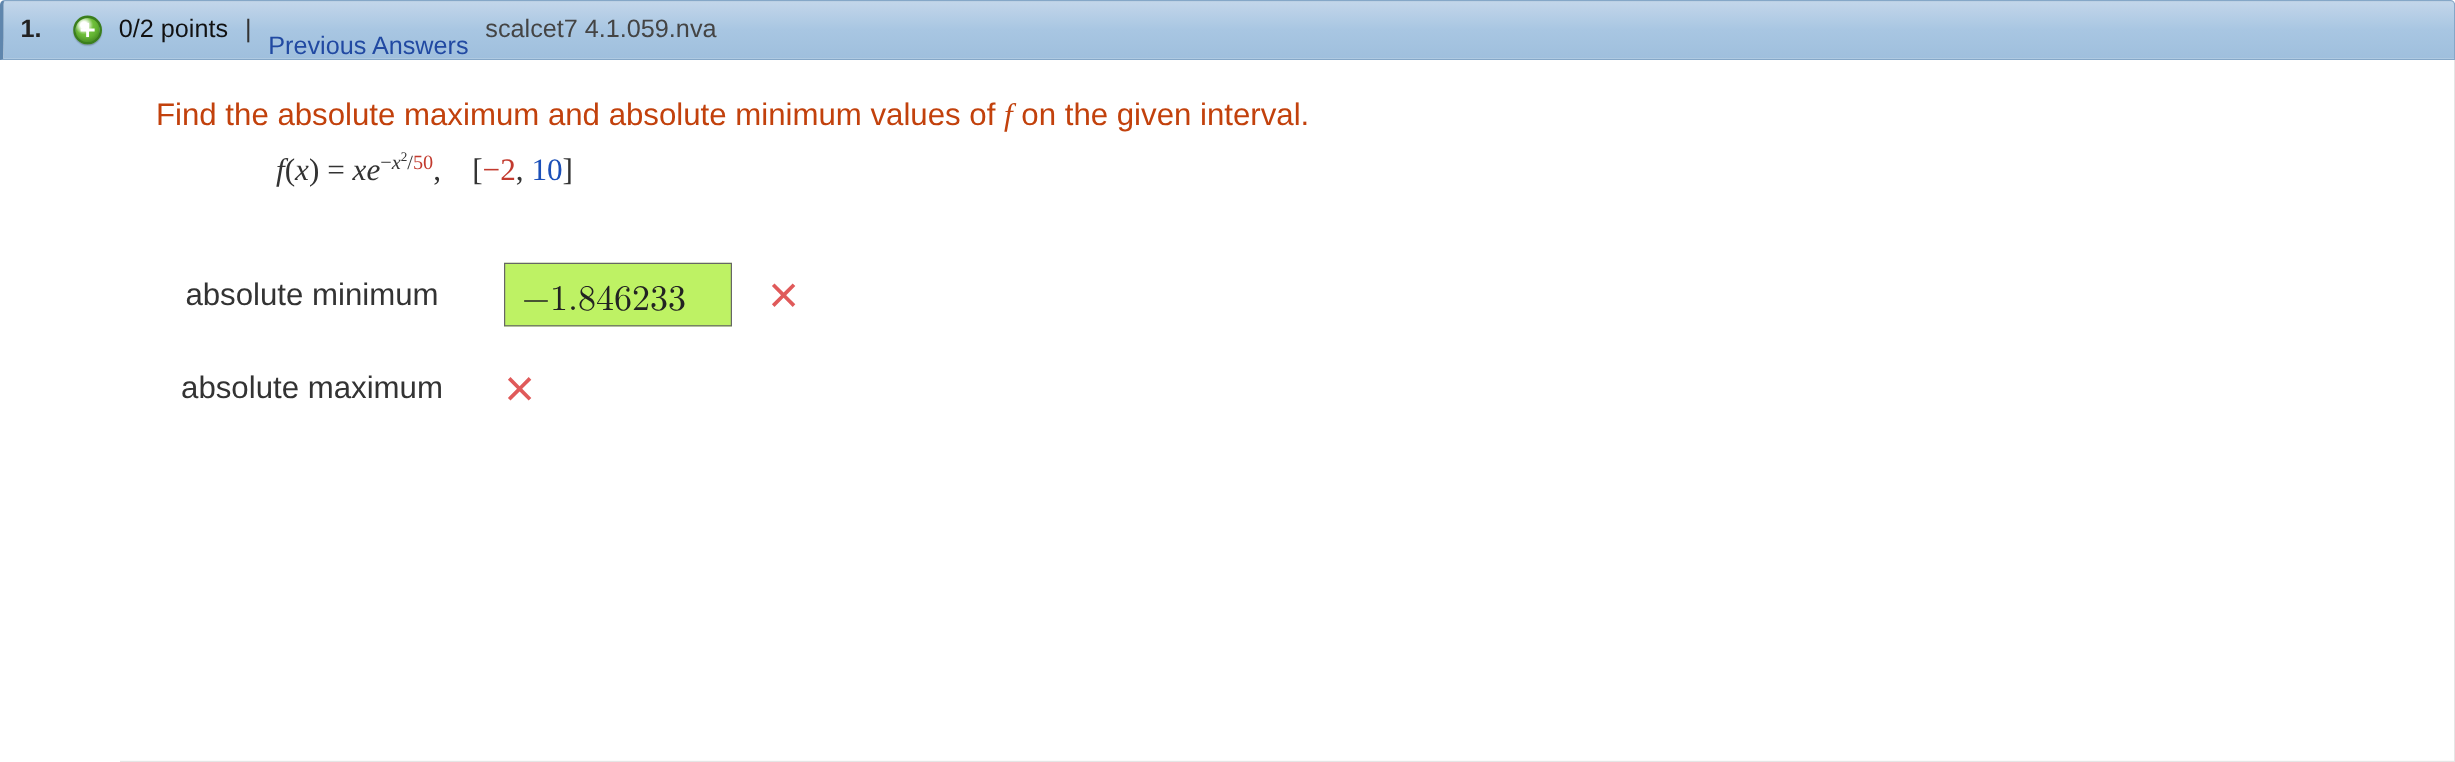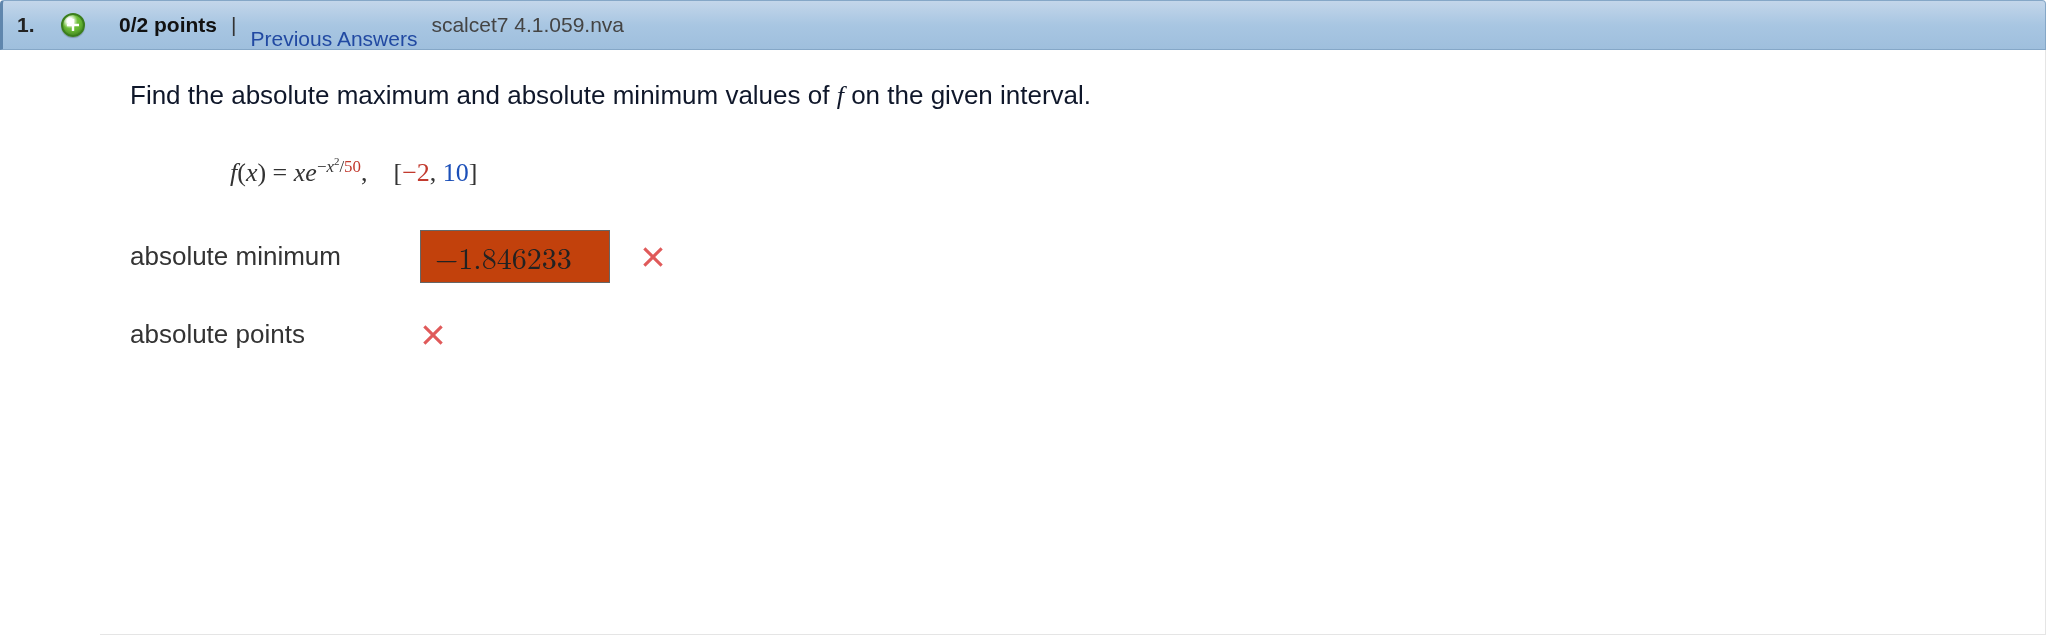--- a/index.html
+++ b/index.html
@@ -39,71 +39,70 @@
     border-radius: 50%;
     background: radial-gradient(circle at 35% 30%, #fff 0 15%, #6fbf3a 40%, #4a9c23 100%);
     border: 2px solid #3b7e1d;
     display: flex;
     align-items: center;
     justify-content: center;
     box-shadow: inset 0 -2px 3px rgba(0,0,0,.15), 0 1px 1px rgba(0,0,0,.25);
   }
   .plus-badge svg { width: 12px; height: 12px; display:block; }
   .points {
-    font-weight: bold;
+    font-weight: normal;
     color: #111;
-    margin-left: 20px;
   }
   .sep { color: #333; }
   .prev-link {
     color: #2149a2;
     text-decoration: none;
     margin-top: 28px;
   }
   .refcode { color: #444; }
   .content {
     margin-left: 100px;
     padding: 30px 30px 20px 30px;
     border-right: 1px solid #e5e5e5;
     border-bottom: 1px solid #e5e5e5;
     height: calc(635px - 50px);
   }
   .instructions {
     font-size: 26px;
-    color: #0f172a;
-    margin-bottom: 44px;
+    color: #c2410c;
+    margin-bottom: 14px;
   }
   .instructions .ital { font-style: italic; font-family: Georgia, 'Times New Roman', serif; }
   .formula {
     font-family: Georgia, 'Times New Roman', serif;
     font-style: italic;
     font-size: 26px;
-    margin: 0 0 42px 100px;
+    margin: 0 0 62px 100px;
   }
   .formula sup { font-size: .65em; }
   .rednum  { color: #c23a2e; font-style: normal; }
   .bluenum { color: #1b4fb8; font-style: normal; }
   .row {
     display: flex;
     align-items: center;
     gap: 30px;
     margin-bottom: 36px;
     font-size: 26px;
     color: #333;
   }
-  .row .label { width: 260px; }
+  .row .label { width: 260px; text-align: center; }
   .answer-box {
     border: 1px solid #666;
     padding: 4px 14px;
     font-family: "Latin Modern Roman", "CMU Serif", Georgia, "Times New Roman", serif;
     font-size: 30px;
     min-width: 190px;
     text-align: left;
     color: #222;
-    background: #c2410c;
+    background: #bef264;
   }
   .x-mark svg { width: 26px; height: 26px; display:block; }
 </style>
 </head>
 <body>
 <div class="page">
 
 <div class="header-bar">
   <span class="qnum">1.</span>
   <span class="plus-badge">
@@ -131,21 +130,21 @@
     <span class="label">absolute minimum</span>
     <span class="answer-box">−1.846233</span>
     <span class="x-mark">
       <svg viewBox="0 0 24 24">
             <path fill="#e05a5a" d="M5 3l7 7 7-7 2 2-7 7 7 7-2 2-7-7-7 7-2-2 7-7-7-7z"></path>
           </svg>
     </span>
   </div>
 
   <div class="row">
-    <span class="label">absolute points</span>
+    <span class="label">absolute maximum</span>
     <span class="x-mark">
       <svg viewBox="0 0 24 24">
             <path fill="#e05a5a" d="M5 3l7 7 7-7 2 2-7 7 7 7-2 2-7-7-7 7-2-2 7-7-7-7z"></path>
           </svg>
     </span>
   </div>
 
 </div>
 
 </div>

